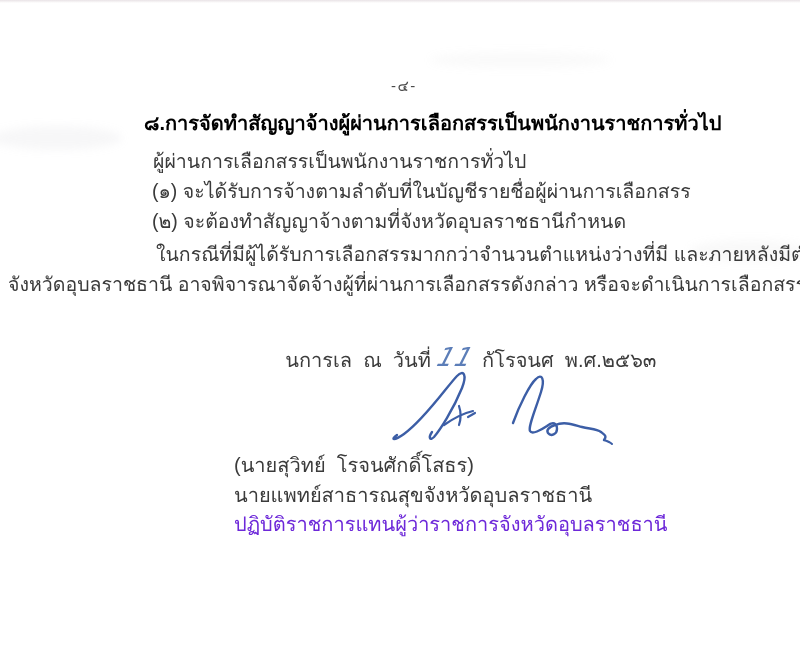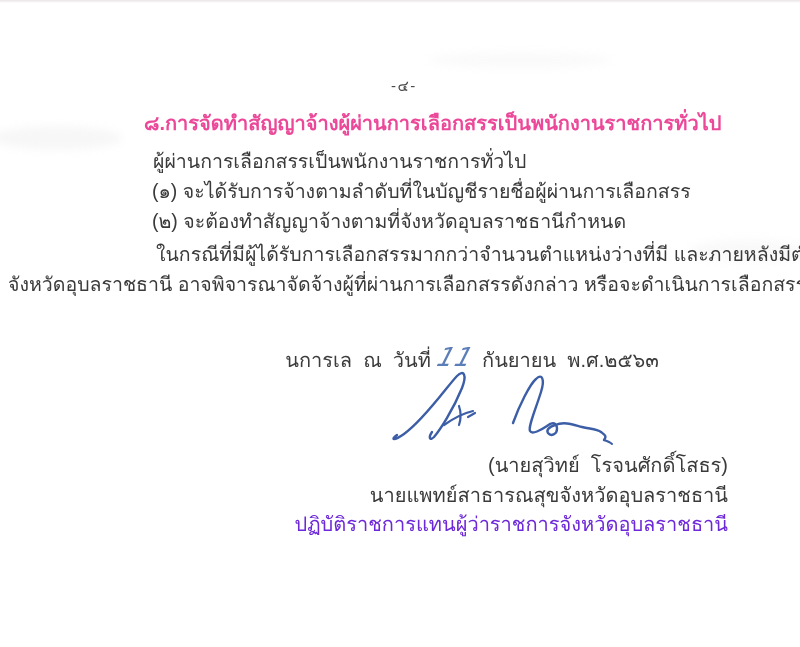--- a/index.html
+++ b/index.html
@@ -12,39 +12,39 @@
   .abs { position:absolute; white-space:pre; }
   .scan-top {
     position:absolute; left:0; top:0; width:800px; height:3px;
     background:linear-gradient(180deg, #e9e3e6 0%, rgba(240,236,238,.6) 60%, rgba(255,255,255,0) 100%);
   }
   .blob { position:absolute; border-radius:50%; filter:blur(4px); pointer-events:none; }
   .blob1 { left:-8px; top:126px; width:130px; height:24px; background:rgba(175,175,182,.10); }
   .blob2 { left:690px; top:240px; width:120px; height:22px; background:rgba(175,175,182,.08); }
   .blob3 { left:430px; top:52px; width:180px; height:16px; background:rgba(180,180,188,.07); }
   .page-number { left:391px; top:74px; font-size:15px; letter-spacing:1.5px; color:#4a4a4a; }
-  .heading { left:144px; top:107px; font-size:20px; font-weight:bold; color:#ec4899; }
+  .heading { left:144px; top:107px; font-size:20px; font-weight:bold; color:#000000; }
   .body-line { font-size:19.5px; }
   .l-intro { left:153px; top:146px; }
   .l-item1 { left:152px; top:176px; }
   .l-item2 { left:152px; top:206px; }
   .l-para1 { left:156px; top:239px; }
   .l-para2 { left:8px;   top:269px; }
   .date-line { left:263px; top:320px; font-size:20px; color:#3c3c3c; }
   .date-line .part { white-space:pre; }
   .handwritten-day {
     display:inline-block; margin:0 9px 0 7px;
     font-family:"DejaVu Sans",sans-serif; font-style:italic; font-size:26px;
     transform:skewX(-17deg) translateY(-1px); font-weight:400;
     letter-spacing:1px;
   }
   .sig-svg { position:absolute; left:385px; top:366px; }
   .sig-block {
-    position:absolute; left:248px; top:451px; width:480px;
-    text-align:right; font-size:20px; line-height:29.5px; color:#3b3b3b;
+    position:absolute; left:234px; top:451px; width:480px;
+    text-align:left; font-size:20px; line-height:29.5px; color:#3b3b3b;
   }
   .sig-block .line { white-space:pre; }
   .sig-block .line3 { color:#6d28d9; }
 </style>
 </head>
 <body>
 
 <div id="doc">
 
   <div class="scan-top"></div>
@@ -60,21 +60,21 @@
 
   <div class="abs body-line l-item1">(๑) จะได้รับการจ้างตามลำดับที่ในบัญชีรายชื่อผู้ผ่านการเลือกสรร</div>
 
   <div class="abs body-line l-item2">(๒) จะต้องทำสัญญาจ้างตามที่จังหวัดอุบลราชธานีกำหนด</div>
 
   <div class="abs body-line l-para1">ในกรณีที่มีผู้ได้รับการเลือกสรรมากกว่าจำนวนตำแหน่งว่างที่มี และภายหลังมีตำแหน่งว่าง</div>
 
   <div class="abs body-line l-para2">จังหวัดอุบลราชธานี อาจพิจารณาจัดจ้างผู้ที่ผ่านการเลือกสรรดังกล่าว หรือจะดำเนินการเลือกสรรใหม่ก็ได้</div>
 
   <div class="abs date-line">
-    <span class="part">นการเล  ณ  วันที่</span><span class="handwritten-day" style="color: rgb(92, 126, 184);">11</span><span class="part">กันยายน  พ.ศ.๒๕๖๓</span>
+    <span class="part">นการเล  ณ  วันที่</span><span class="handwritten-day" style="color: rgb(92, 126, 184);">11</span><span class="part">กัโรจนศ  พ.ศ.๒๕๖๓</span>
   </div>
 
   <svg class="sig-svg" width="235" height="94" viewBox="385 366 235 94">
     <g fill="none" stroke-linecap="round" stroke-linejoin="round">
       <path stroke-width="2.4" d="M397,435 C390,440 394,441 404,434 C424,420 449,384 457,376 C464,369 467,375 462,388 C453,410 440,430 434,437 C430,441 428,438 432,432" stroke="#3c5ea6"></path>
       <path stroke-width="2.2" d="M444,425 C454,418 464,413 473,411 M459,406 C461,412 461,419 459,425 M468,417 l7,-4" stroke="#3c5ea6"></path>
       <path stroke-width="2.4" d="M513,423 C519,406 530,384 536,379 C542,373 545,379 541,392 C535,411 528,427 530,431 C532,435 541,430 547,426 C553,421 557,423 557,429 C557,434 551,437 548,433 C546,430 549,427 555,425 C565,421 574,425 582,427 C590,429 597,429 601,432 C605,435 607,436 604,440" stroke="#3c5ea6"></path>
       <path stroke-width="2" d="M604,440 c3,1 6,2 8,4" stroke="#3c5ea6"></path>
     </g>
   </svg>

